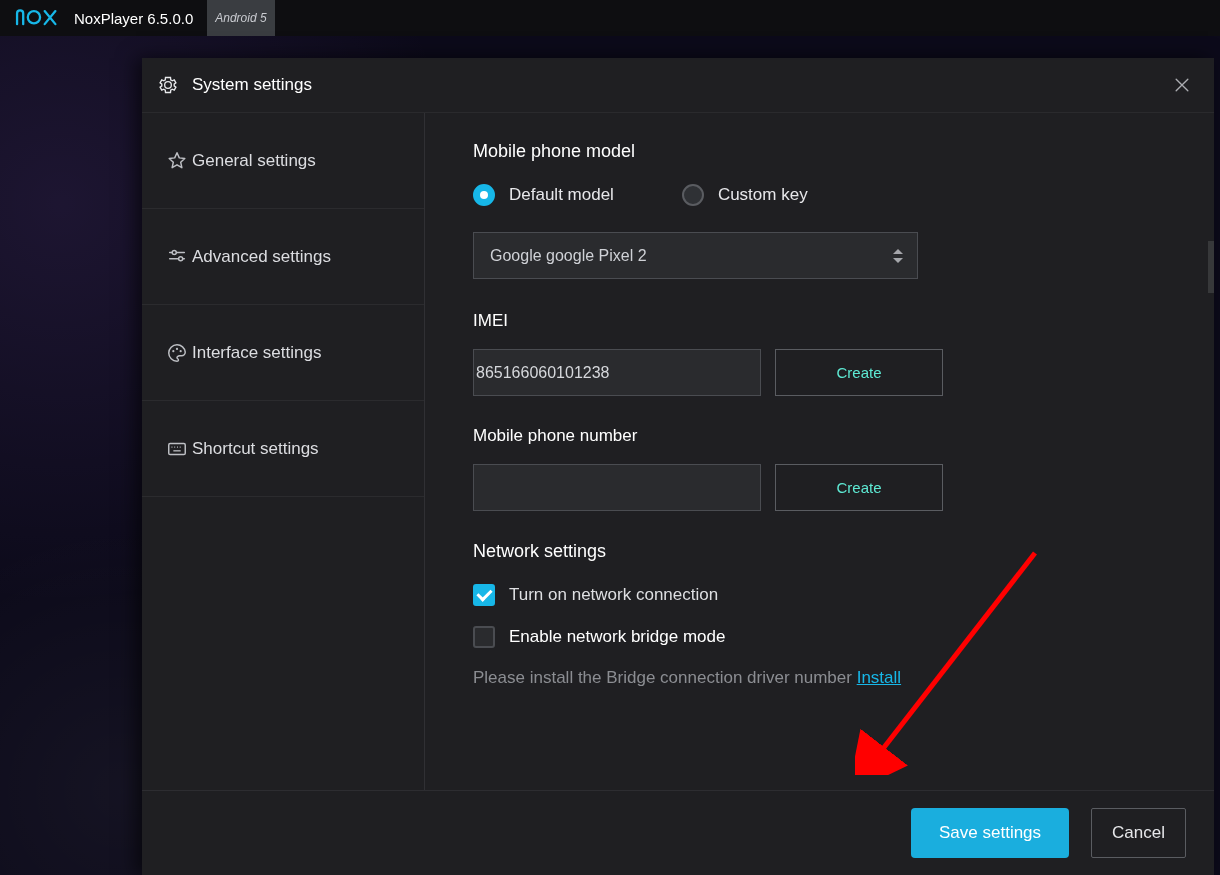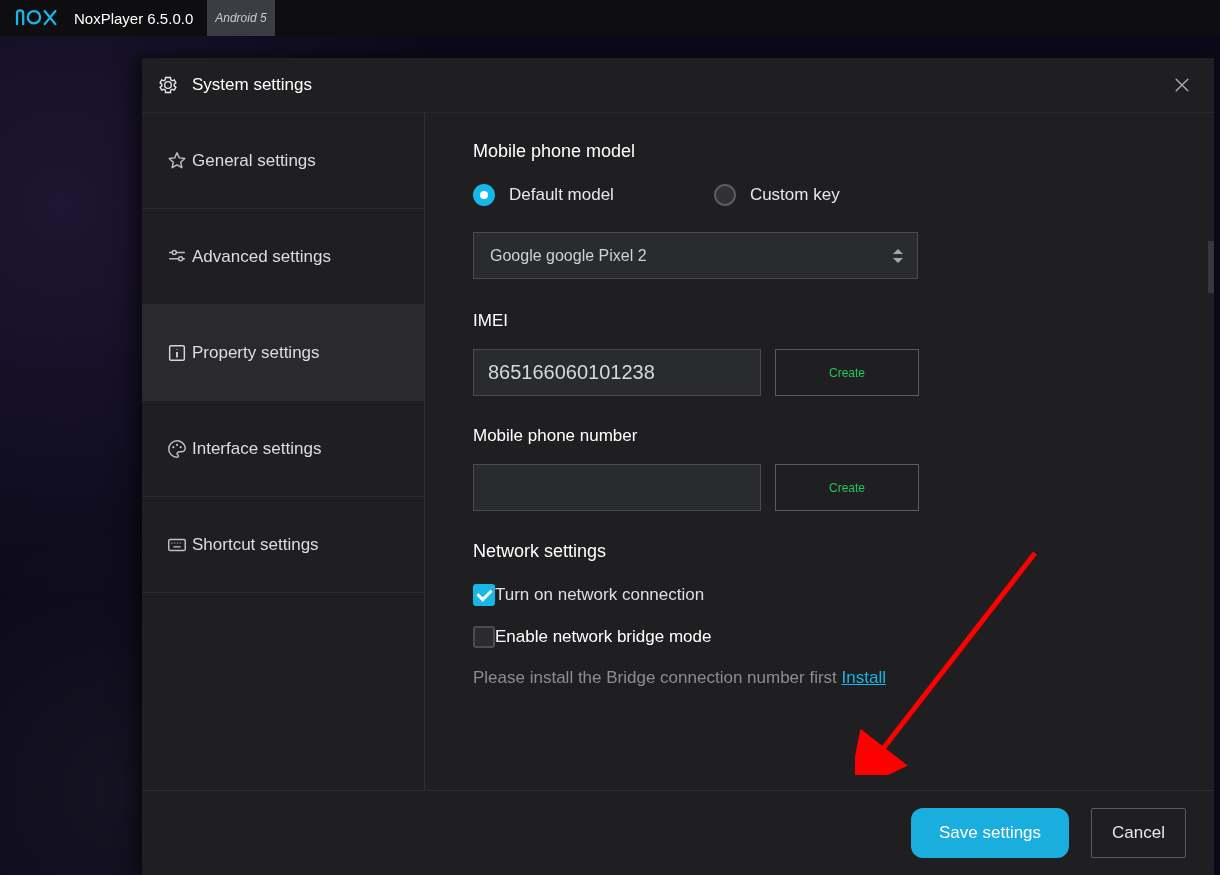--- a/index.html
+++ b/index.html
@@ -57,21 +57,21 @@
     color:#dcdde1; font-size:17px; cursor:pointer;
   }
   .sidebar-item.active { background:#2a2a2d; }
   .sidebar-item .icon { width:22px; height:22px; flex:0 0 auto; opacity:.9; }
 
   .content {
     flex:1; padding:28px 48px 20px 48px; position:relative;
     overflow:hidden; color:#dedfe2;
   }
   .section-title { font-size:18px; color:#fff; margin-bottom:22px; }
-  .radio-row { display:flex; gap:100px; margin-bottom:26px; }
+  .radio-row { display:flex; gap:68px; margin-bottom:26px; }
   .radio-opt { display:flex; align-items:center; gap:14px; font-size:17px; color:#e7e7ea; cursor:pointer; }
   .radio {
     width:22px; height:22px; border-radius:50%;
     border:2px solid #5a5c61; display:flex; align-items:center; justify-content:center;
     background:#2f3135;
   }
   .radio.checked { border-color:#17b7e8; background:#17b7e8; }
   .radio.checked::after { content:""; width:8px; height:8px; border-radius:50%; background:#fff; }
 
   .select {
@@ -86,29 +86,29 @@
   .select .chev span {
     width:0; height:0; border-left:5px solid transparent; border-right:5px solid transparent;
   }
   .select .chev .up { border-bottom:5px solid #c4c6cb; }
   .select .chev .dn { border-top:5px solid #c4c6cb; }
 
   .imei-label, .phone-label { font-size:17px; color:#fff; margin-bottom:18px; }
   .row { display:flex; gap:14px; margin-bottom:30px; }
   .text-input {
     width:288px; height:47px; border:1px solid #4a4c51; background:#2a2b2e;
-    color:#d6d8dc; font-size:20px; padding:0 14px;
+    color:#d6d8dc; font-size:16px; padding:0 2px;
   }
   .btn-outline {
-    width:144px; height:47px; border:1px solid #5a5c61; background:transparent;
-    color:#22c55e; font-size:12px; cursor:pointer;
+    width:168px; height:47px; border:1px solid #5a5c61; background:transparent;
+    color:#5eead4; font-size:15px; cursor:pointer;
   }
 
   .net-title { font-size:18px; color:#fff; margin:7px 0 22px; }
-  .check-row { display:flex; align-items:center; font-size:17px; margin-bottom:20px; }
+  .check-row { display:flex; align-items:center; gap:14px; font-size:17px; margin-bottom:20px; }
   .checkbox {
     width:22px; height:22px; border:2px solid #5a5c61; background:#2f3135; border-radius:3px;
     display:flex; align-items:center; justify-content:center; cursor:pointer;
   }
   .checkbox.checked { background:#17b7e8; border-color:#17b7e8; }
   .checkbox.checked::after {
     content:""; width:6px; height:11px; border:solid #fff; border-width:0 3px 3px 0;
     transform: rotate(45deg) translate(-1px,-1px);
   }
   .check-row.disabled { color:#ffffff; }
@@ -117,21 +117,21 @@
   .hint { font-size:17px; color:#8b8d92; }
   .hint a { color:#17b7e8; text-decoration:underline; cursor:pointer; }
 
   .dialog-footer {
     height:85px; border-top:1px solid #2d2d31;
     display:flex; align-items:center; justify-content:flex-end; gap:22px;
     padding:0 28px;
   }
   .btn-primary {
     height:50px; padding:0 28px; background:#1aaede; border:none; color:#fff;
-    font-size:17px; cursor:pointer; border-radius:12px;
+    font-size:17px; cursor:pointer; border-radius:4px;
   }
   .btn-secondary {
     height:50px; padding:0 20px; background:transparent; border:1px solid #5a5c61;
     color:#e6e7ea; font-size:17px; cursor:pointer; border-radius:2px;
   }
 
   
   .annot-arrow { position:absolute; pointer-events:none; }
 
   
@@ -185,28 +185,20 @@
           <g stroke="#cfd1d6" stroke-width="1.6" stroke-linecap="round">
             <line x1="4" y1="7" x2="20" y2="7"></line>
               <circle cx="9" cy="7" r="2.2" fill="#1f1f22"></circle>
             <line x1="4" y1="14" x2="20" y2="14"></line>
               <circle cx="16" cy="14" r="2.2" fill="#1f1f22"></circle>
             <line x1="4" y1="21" x2="20" y2="21" opacity="0"></line>
           </g>
         </svg>
         <span>Advanced settings</span>
       </div>
-      <div class="sidebar-item active">
-        <svg class="icon" viewBox="0 0 24 24">
-          <rect x="4" y="4" width="16" height="16" rx="1.5" fill="none" stroke="#e8e9ec" stroke-width="1.6"></rect>
-          <line x1="12" y1="8" x2="12" y2="8.5" stroke="#e8e9ec" stroke-width="2"></line>
-          <line x1="12" y1="11" x2="12" y2="17" stroke="#e8e9ec" stroke-width="2"></line>
-        </svg>
-        <span>Property settings</span>
-      </div>
       <div class="sidebar-item">
         <svg class="icon" viewBox="0 0 24 24">
           <path fill="none" stroke="#cfd1d6" stroke-width="1.6" d="M12 3a9 9 0 100 18c2 0 2-2 .5-3S13 15 15 15h2a4 4 0 004-4 9 9 0 00-9-8z"></path>
           <circle cx="8" cy="10" r="1.2" fill="#cfd1d6"></circle>
           <circle cx="12" cy="7.5" r="1.2" fill="#cfd1d6"></circle>
           <circle cx="16" cy="10" r="1.2" fill="#cfd1d6"></circle>
         </svg>
         <span>Interface settings</span>
       </div>
       <div class="sidebar-item">
@@ -266,21 +258,21 @@
         <span class="checkbox checked"></span>
         <span>Turn on network connection</span>
       </div>
 
       <div class="check-row disabled">
         <span class="checkbox"></span>
         <span>Enable network bridge mode</span>
       </div>
 
       <div class="hint">
-        <span>Please install the Bridge connection number first </span><a>Install</a>
+        <span>Please install the Bridge connection driver number </span><a>Install</a>
       </div>
 
       <svg class="annot-arrow" style="left:430px; top:432px;" width="190" height="230" viewBox="0 0 190 230">
         <defs>
           <marker id="ah" markerWidth="12" markerHeight="12" refX="3" refY="6" orient="auto">
             <path d="M0 0 L12 6 L0 12 z" fill="#ff0000"></path>
           </marker>
         </defs>
         <line x1="180" y1="8" x2="20" y2="214" stroke="#ff0000" stroke-width="5" marker-end="url(#ah)"></line>
       </svg>

